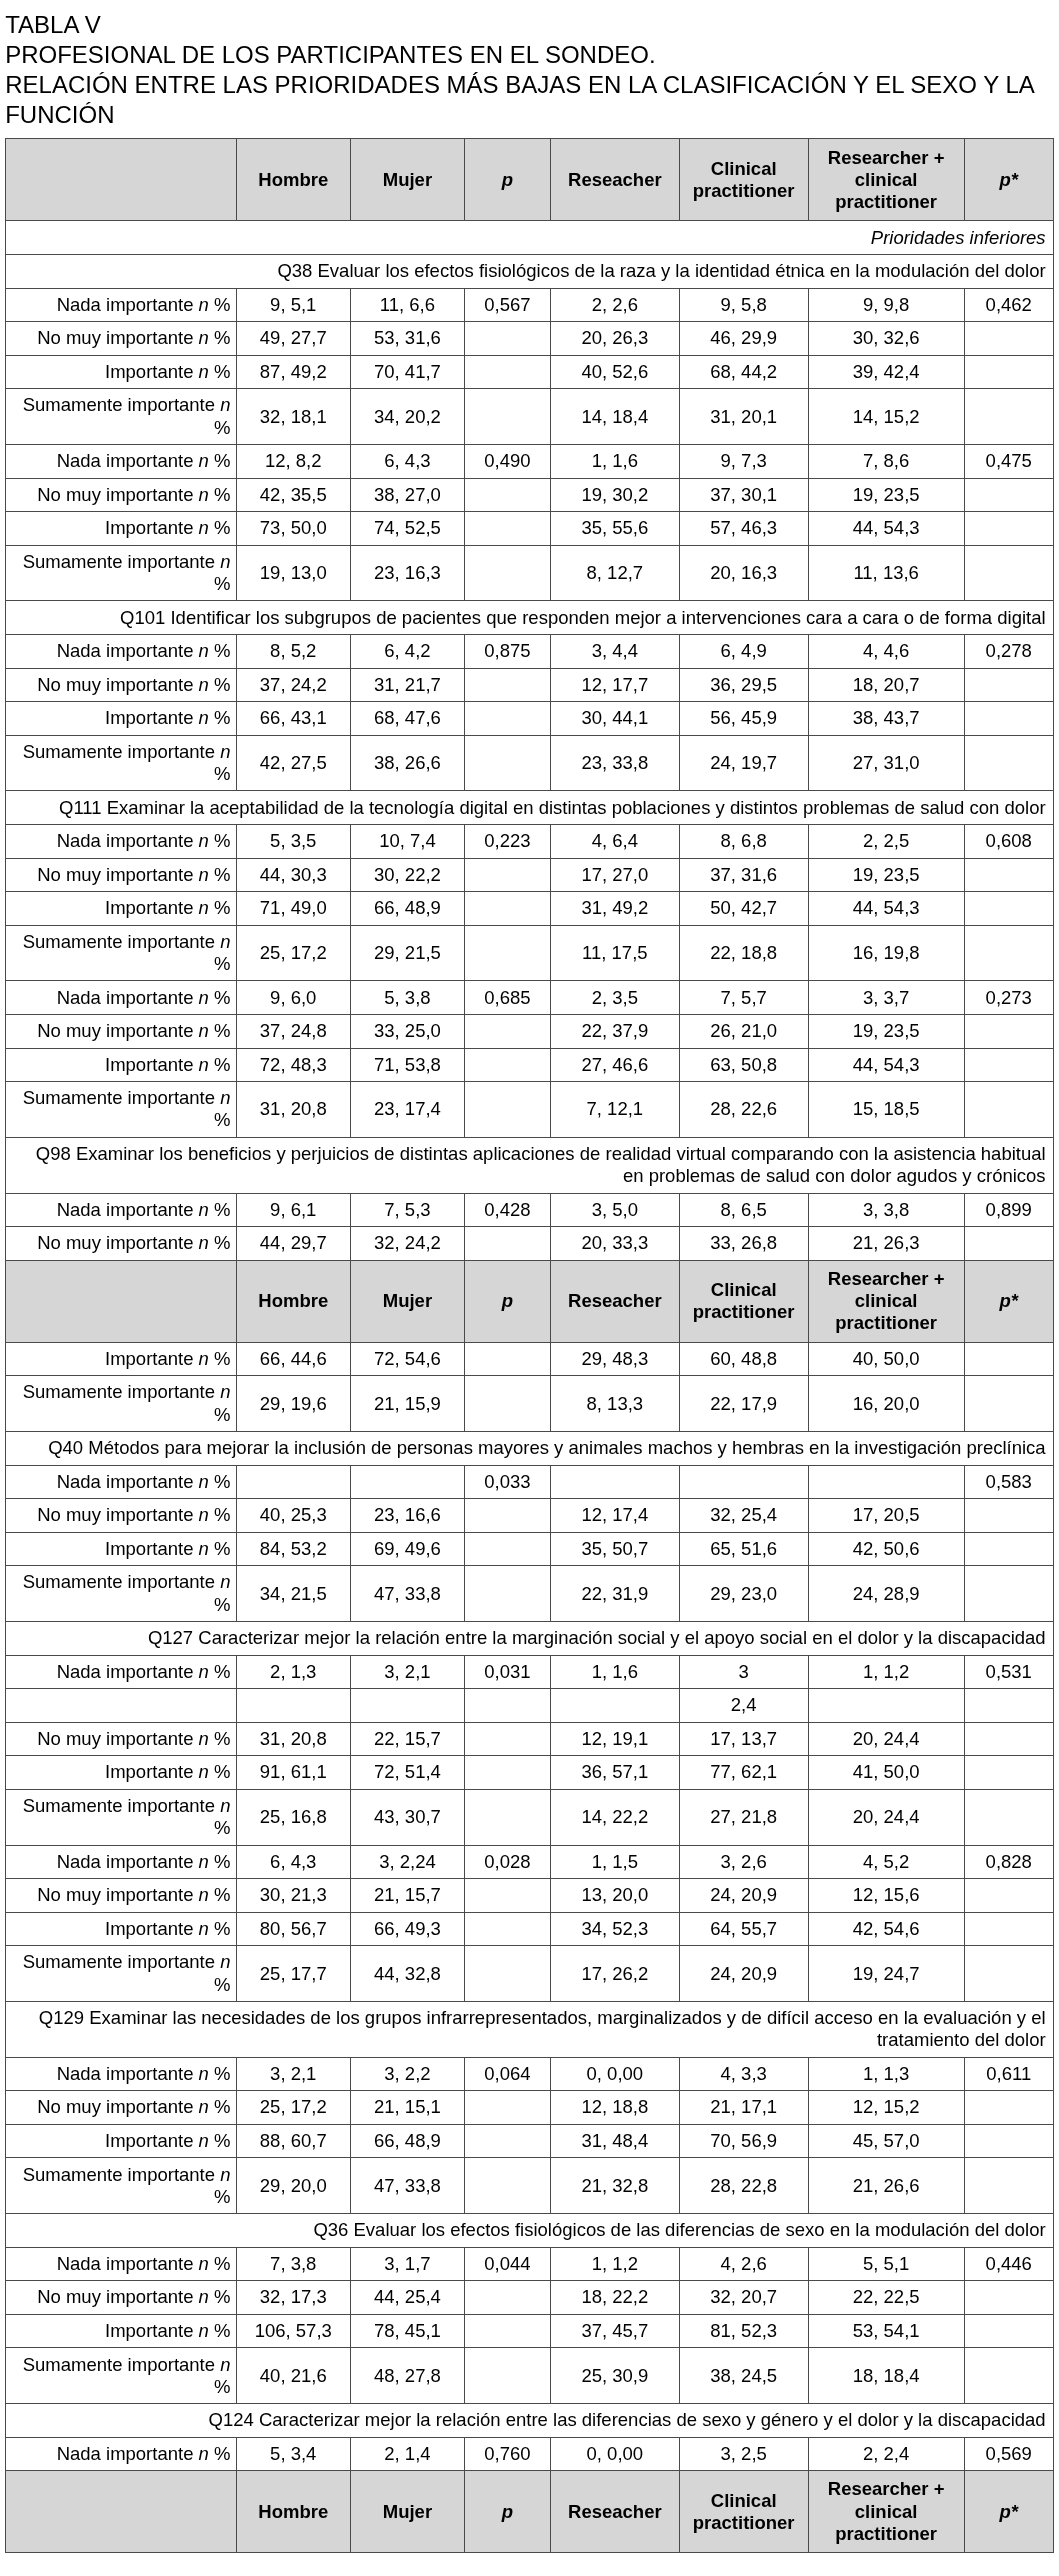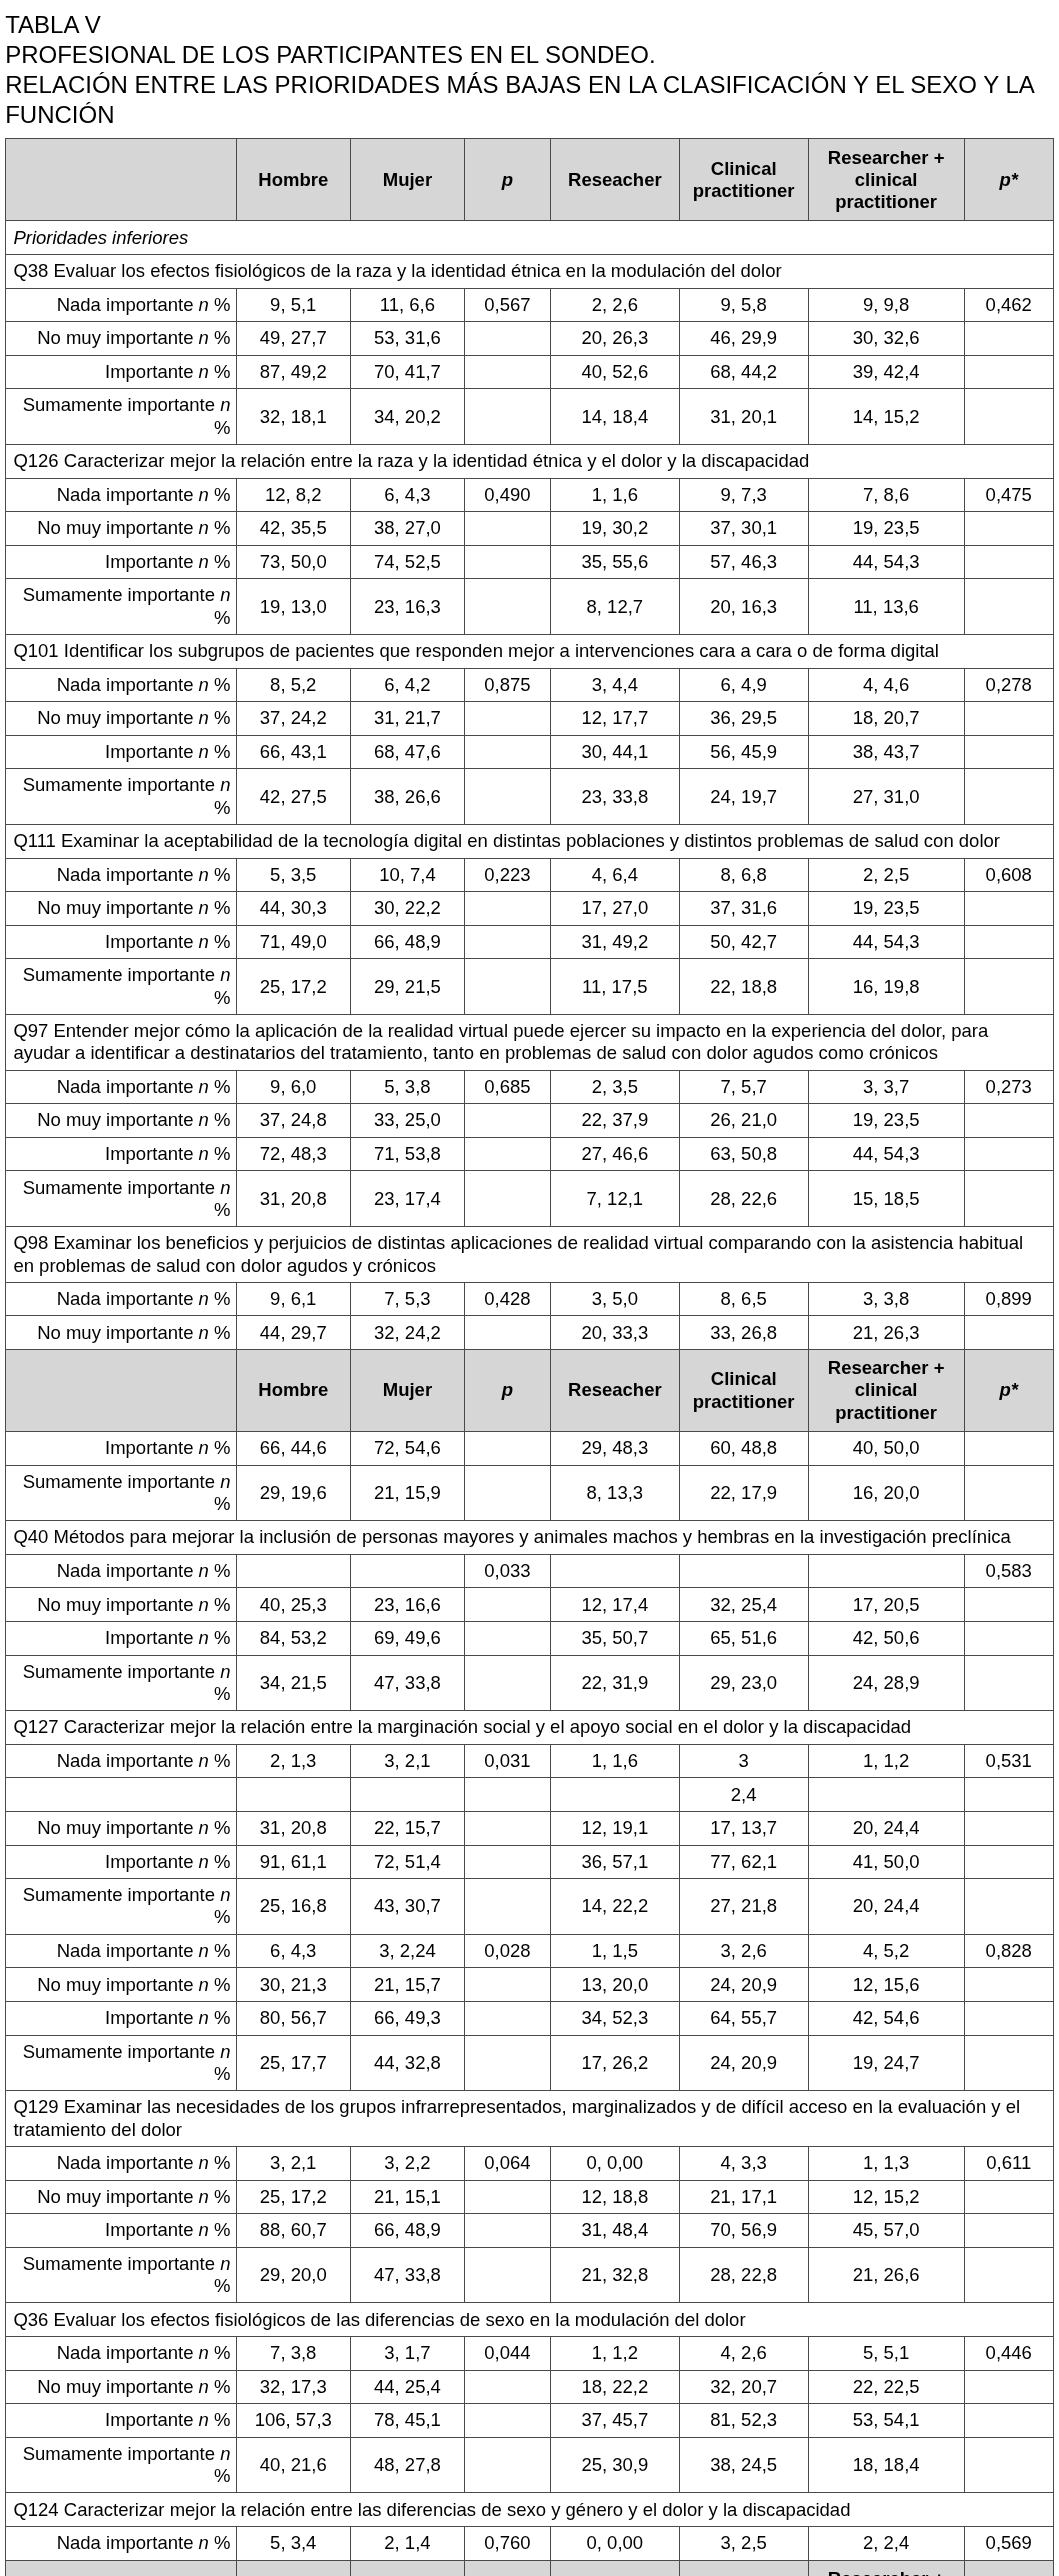--- a/index.html
+++ b/index.html
@@ -42,21 +42,21 @@
   }
   td.num {
     text-align: center;
     padding: 5.2px 4.1px;
   }
   td.lbl {
     text-align: right;
     padding: 5.2px 5.2px 5.2px 15.5px;
   }
   td.span {
-    text-align: left;
+    text-align: right;
     padding: 5.2px 7.2px;
   }
   .it { font-style: italic; }
   tr.hdr th.it { font-style: italic; }
 </style>
 </head>
 <body>
 
 <div class="page">
   <div class="title-block">
@@ -126,23 +126,20 @@
           <td class="lbl"><span>Sumamente importante</span> <i class="it">n</i><span> %</span></td>
           <td class="num">32, 18,1</td>
           <td class="num">34, 20,2</td>
           <td class="num"></td>
           <td class="num">14, 18,4</td>
           <td class="num">31, 20,1</td>
           <td class="num">14, 15,2</td>
           <td class="num"></td>
         </tr>
         <tr>
-          <td class="span" colspan="8">Q126 Caracterizar mejor la relación entre la raza y la identidad étnica y el dolor y la discapacidad</td>
-        </tr>
-        <tr>
           <td class="lbl"><span>Nada importante</span> <i class="it">n</i><span> %</span></td>
           <td class="num">12, 8,2</td>
           <td class="num">6, 4,3</td>
           <td class="num">0,490</td>
           <td class="num">1, 1,6</td>
           <td class="num">9, 7,3</td>
           <td class="num">7, 8,6</td>
           <td class="num">0,475</td>
         </tr>
         <tr>
@@ -253,23 +250,20 @@
         </tr>
         <tr>
           <td class="lbl"><span>Sumamente importante</span> <i class="it">n</i><span> %</span></td>
           <td class="num">25, 17,2</td>
           <td class="num">29, 21,5</td>
           <td class="num"></td>
           <td class="num">11, 17,5</td>
           <td class="num">22, 18,8</td>
           <td class="num">16, 19,8</td>
           <td class="num"></td>
-        </tr>
-        <tr>
-          <td class="span" colspan="8">Q97 Entender mejor cómo la aplicación de la realidad virtual puede ejercer su impacto en la experiencia del dolor, para ayudar a identificar a destinatarios del tratamiento, tanto en problemas de salud con dolor agudos como crónicos</td>
         </tr>
         <tr>
           <td class="lbl"><span>Nada importante</span> <i class="it">n</i><span> %</span></td>
           <td class="num">9, 6,0</td>
           <td class="num">5, 3,8</td>
           <td class="num">0,685</td>
           <td class="num">2, 3,5</td>
           <td class="num">7, 5,7</td>
           <td class="num">3, 3,7</td>
           <td class="num">0,273</td>

